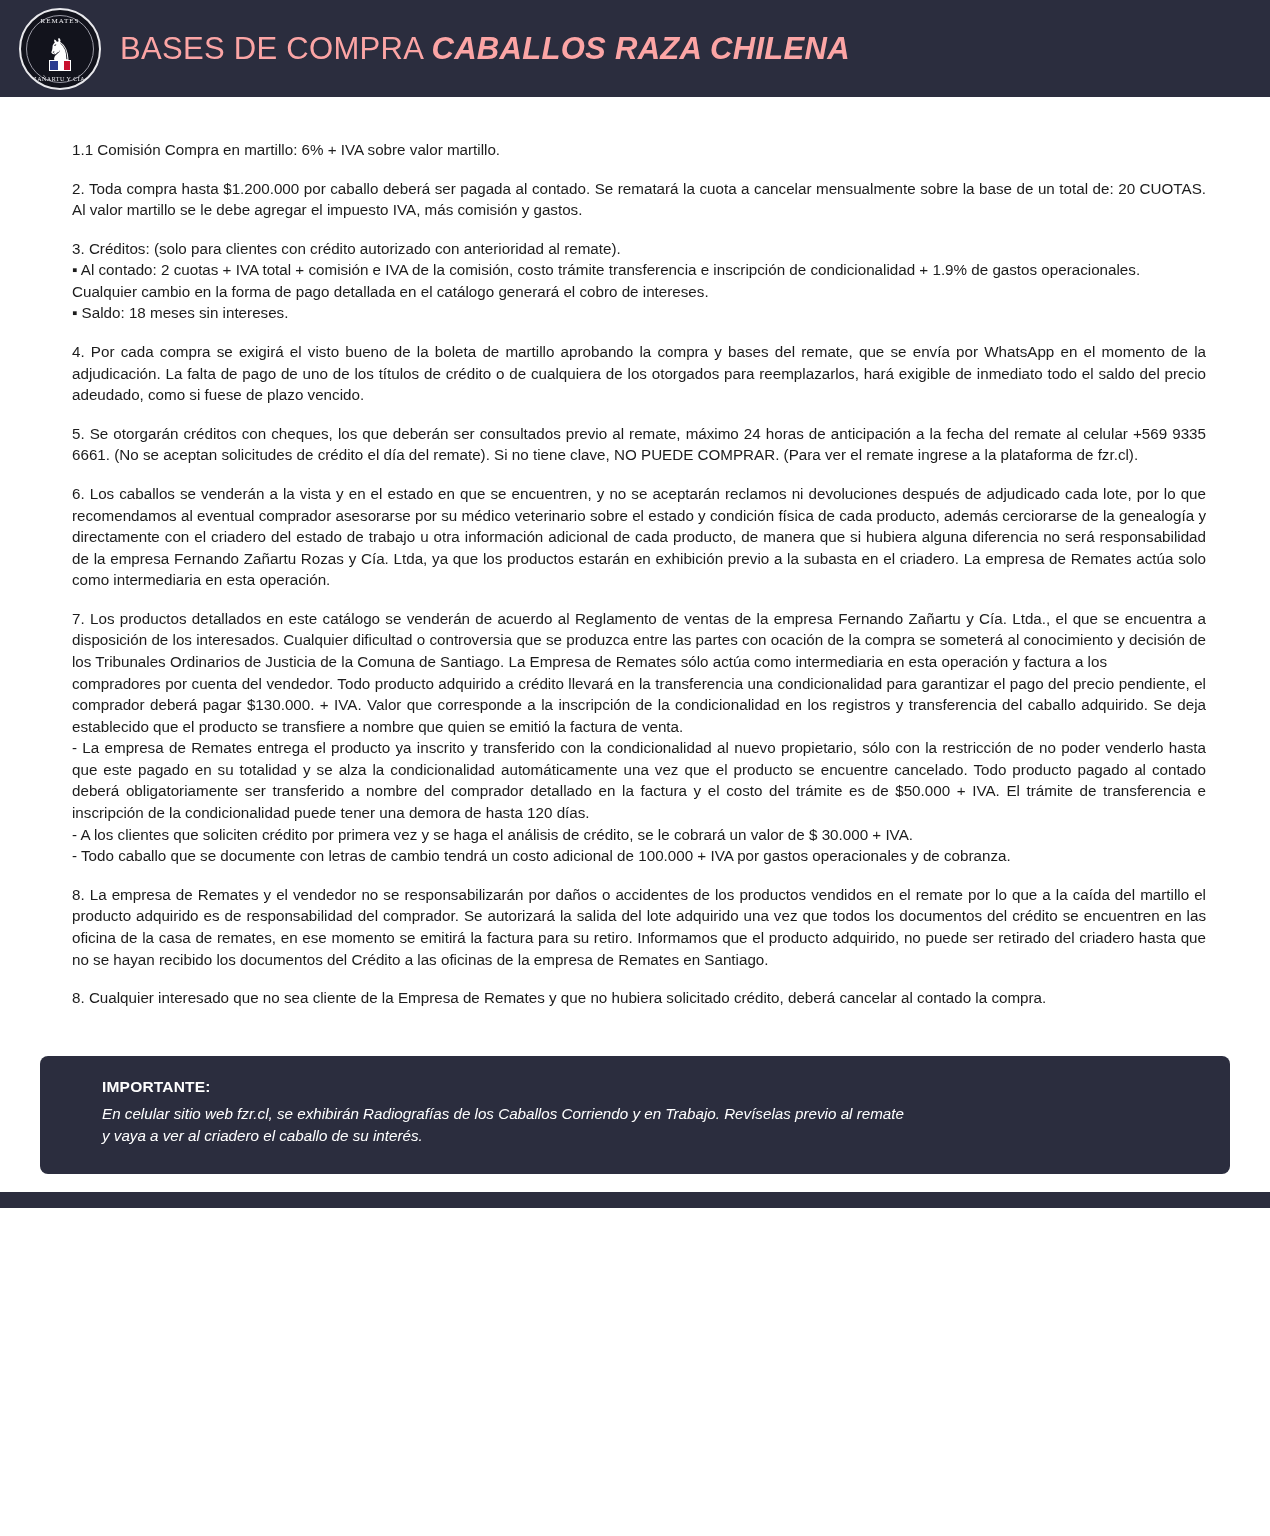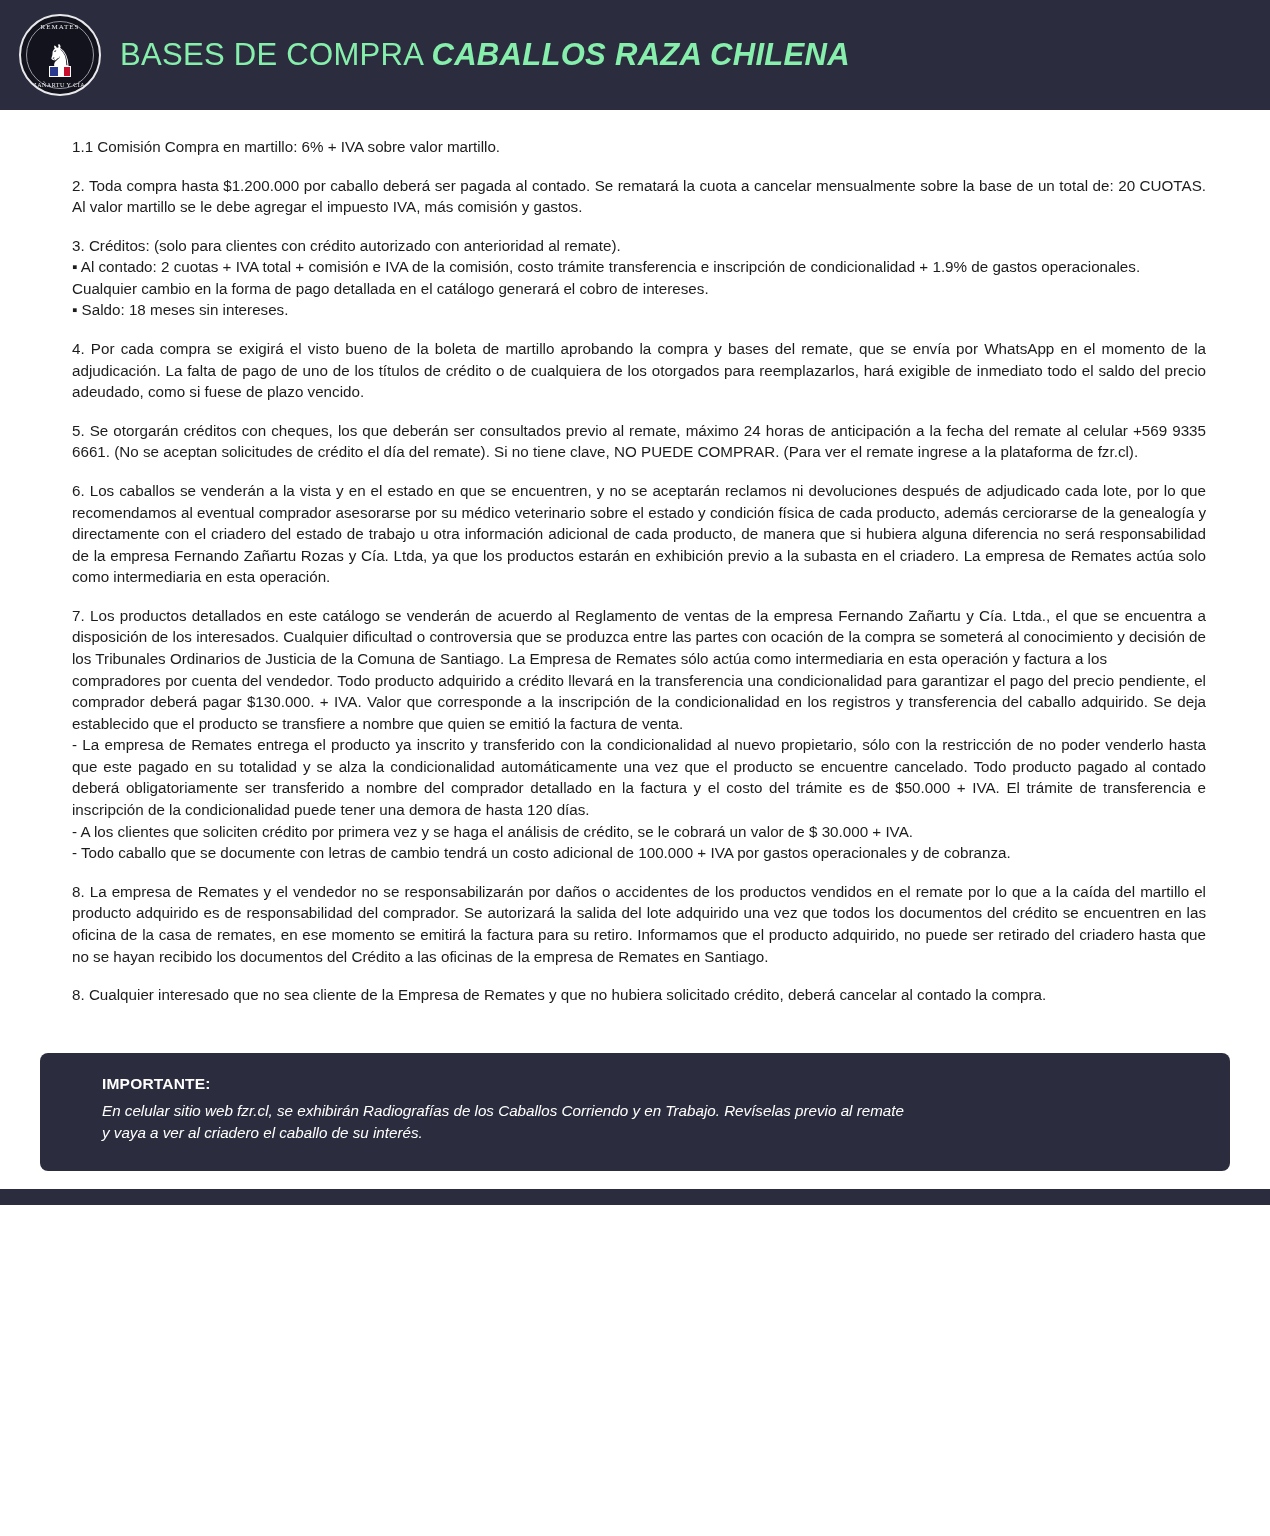--- a/index.html
+++ b/index.html
@@ -17,21 +17,21 @@
     position: relative;
     width: 1270px;
     min-height: 1536px;
     box-sizing: border-box;
     background: #ffffff;
   }
 
   
   .header {
     position: relative;
-    height: 110px;
+    height: 97px;
     background: #2b2d3e;
     display: flex;
     align-items: center;
     padding-left: 0;
     box-sizing: border-box;
   }
   .logo-wrap {
     width: 120px;
     display: flex;
     justify-content: center;
@@ -87,21 +87,21 @@
     position: absolute;
     bottom: 17px;
     left: 50%;
     transform: translateX(-50%);
     width: 20px;
     height: 9px;
     background: linear-gradient(to right, #2a3b8f 0 40%, #ffffff 40% 70%, #c8102e 70% 100%);
     border: 0.5px solid #ffffff;
   }
   .header-title {
-    color: #86efac;
+    color: #fca5a5;
     font-size: 31px;
     letter-spacing: 0.3px;
     white-space: nowrap;
   }
   .header-title .ital {
     font-style: italic;
     font-weight: bold;
   }
 
   
@@ -112,20 +112,21 @@
   .para {
     font-size: 15.2px;
     line-height: 1.42;
     margin: 0 0 17px 0;
     text-align: justify;
     text-justify: inter-word;
     color: #1c1c1c;
   }
   .para.nojust {
     text-align: left;
+    margin-top: 16px;
   }
 
   
   .footer-note {
     margin: 20px 40px 0 40px;
     background: #2b2d3e;
     color: #ffffff;
     border-radius: 8px;
     padding: 22px 30px 26px 62px;
     box-sizing: border-box;

